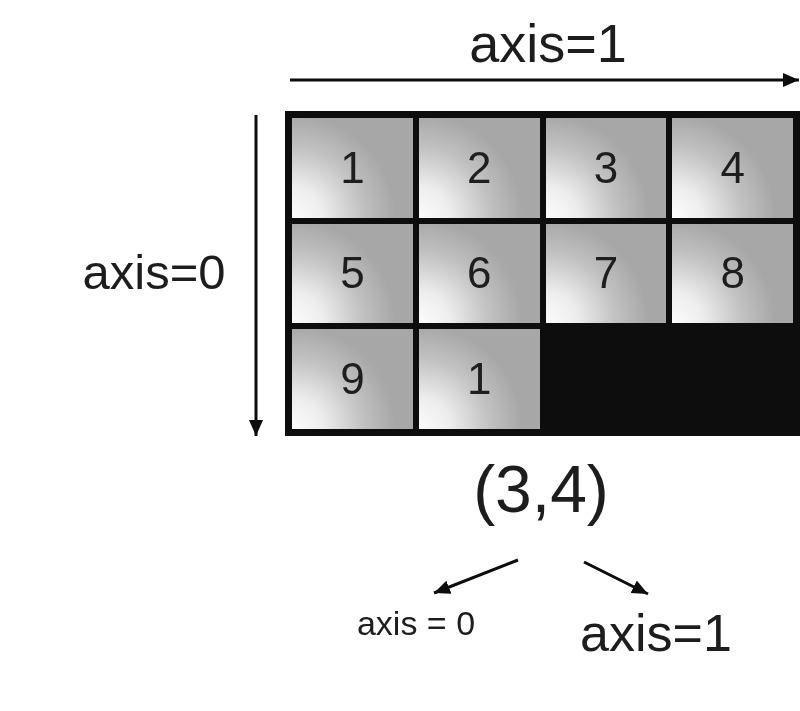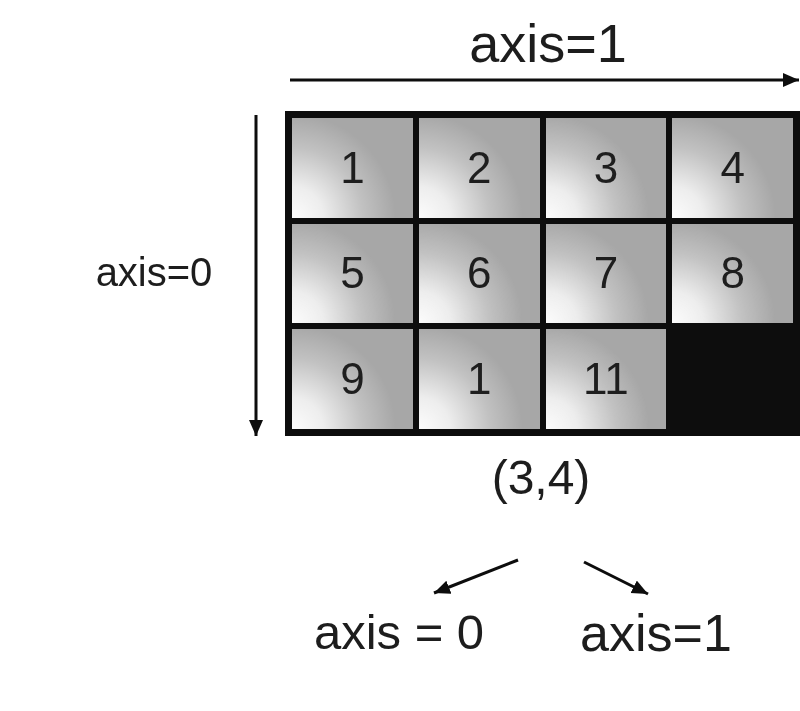--- a/index.html
+++ b/index.html
@@ -26,34 +26,34 @@
   .top-label {
     top: 12px;
     left: 520px;
     transform: translateX(-50%);
     font-size: 54px;
   }
   .left-label {
     top: 272px;
     left: 126px;
     transform: translate(-50%, -50%);
-    font-size: 40px;
+    font-size: 49px;
   }
   .shape-label {
     top: 448px;
     left: 513px;
     transform: translateX(-50%);
-    font-size: 48px;
+    font-size: 66px;
     line-height: 1.25;
   }
   .bottom-left-label {
     top: 604px;
-    left: 371px;
+    left: 388px;
     transform: translateX(-50%);
-    font-size: 49px;
+    font-size: 34px;
   }
   .bottom-right-label {
     top: 604px;
     left: 628px;
     transform: translateX(-50%);
     font-size: 52px;
   }
   .arrows-layer {
     position: absolute;
     top: 0;
@@ -121,21 +121,20 @@
     <div class="array-cell">1</div>
     <div class="array-cell">2</div>
     <div class="array-cell">3</div>
     <div class="array-cell">4</div>
     <div class="array-cell">5</div>
     <div class="array-cell">6</div>
     <div class="array-cell">7</div>
     <div class="array-cell">8</div>
     <div class="array-cell">9</div>
     <div class="array-cell">1</div>
-    <div class="array-cell">11</div>
   </div>
 
   <div class="label shape-label">(3,4)</div>
 
   <div class="label bottom-left-label">axis = 0</div>
 
   <div class="label bottom-right-label">axis=1</div>
 
 </div>
 

